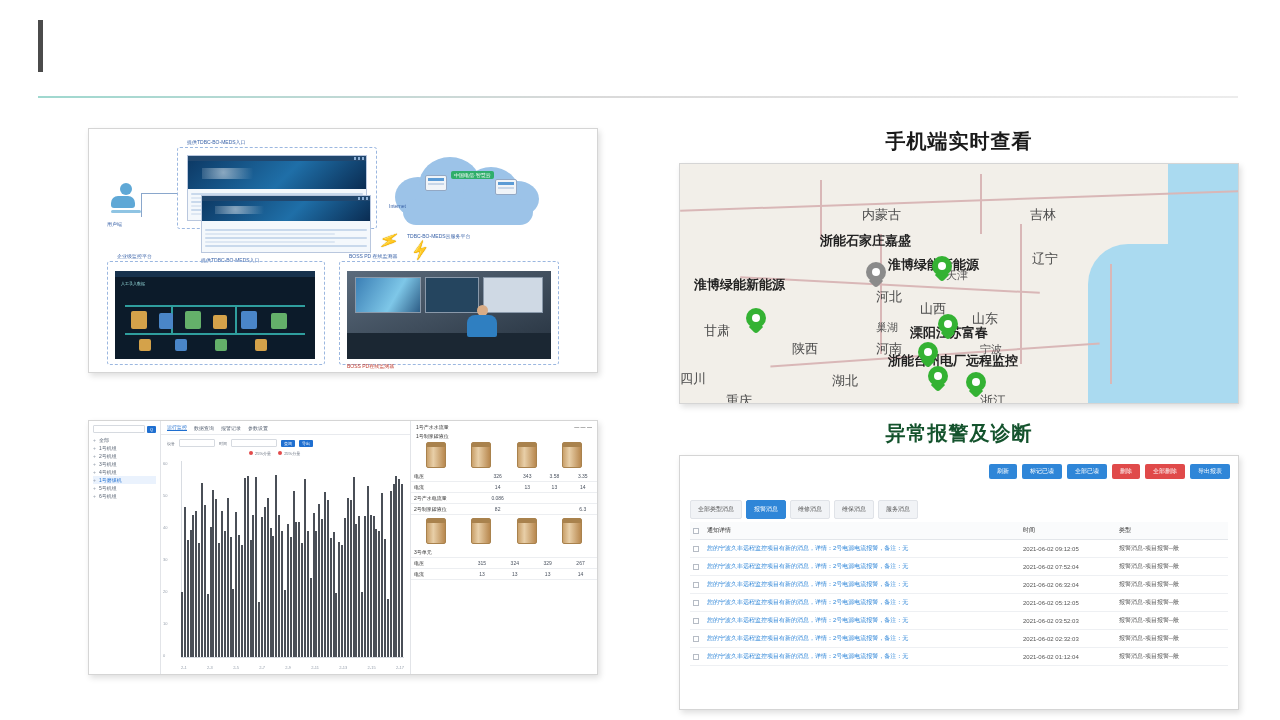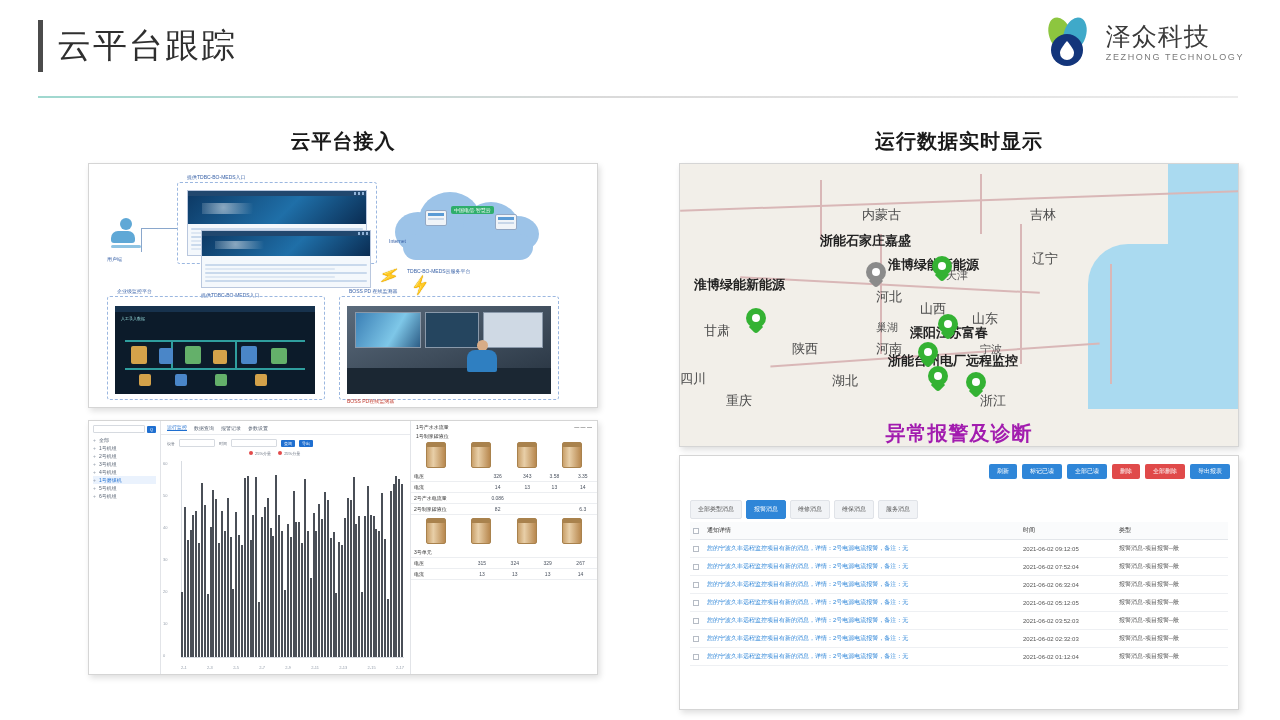--- a/index.html
+++ b/index.html
@@ -33,34 +33,34 @@
   .logo-text { line-height: 1.1; }
   .logo-cn { font-size: 25px; color: #3a3a3a; letter-spacing: 1px; }
   .logo-en { font-size: 9px; color: #7a7a7a; letter-spacing: 1.6px; margin-top: 3px; }
 
   
   .panel { position: absolute; }
   .panel-title {
     text-align: center; font-size: 20px; font-weight: bold; color: #1a1a1a;
     margin-bottom: 8px; letter-spacing: 1px;
   }
-  .panel-title.alarm { color: #a21caf; }
+  .panel-title.alarm { color: #14532d; }
   .frame {
     border: 1px solid #d5d5d5; background: #fff; overflow: hidden; position: relative;
     box-shadow: 2px 3px 6px rgba(0,0,0,0.13);
   }
 
   
   #p-cloud   { left: 88px;  top: 128px; width: 510px; }
   #p-mobile  { left: 679px; top: 128px; width: 560px; }
   #p-data    { left: 88px;  top: 420px; width: 510px; }
   #p-alarm   { left: 679px; top: 420px; width: 560px; }
 
   #p-cloud .frame  { height: 245px; }
-  #p-mobile .frame { height: 284px; }
+  #p-mobile .frame { height: 241px; }
   #p-data .frame   { height: 255px; }
   #p-alarm .frame  { height: 255px; }
 
   
   .cloud-canvas { position: absolute; inset: 0; background: #ffffff; }
   .dash-box { position: absolute; border: 1px dashed #9bb7e0; border-radius: 3px; }
   .dash-box .bx-label {
     position: absolute; top: -9px; left: 6px; background:#fff; padding:0 3px;
     font-size: 5px; color:#3a63a8;
   }
@@ -191,41 +191,25 @@
   .atable td.t-time, .atable td.t-type { color:#555; }
   .chk { display:inline-block; width:6px;height:6px;border:1px solid #b6bcc5; background:#fff; vertical-align:middle;}
 </style>
 </head>
 <body>
 
 <div class="slide">
 
   <div class="title-wrap">
     <div class="title-bar"></div>
-    <div class="slide-title">云平台跟踪</div>
   </div>
   <div class="header-rule"></div>
 
-  <div class="logo">
-    <div class="logo-mark">
-      <svg width="58" height="58" viewBox="0 0 58 58">
-        <ellipse cx="22" cy="20" rx="11" ry="17" fill="#8dc63f" transform="rotate(-18 22 20)"></ellipse>
-        <ellipse cx="37" cy="20" rx="11" ry="17" fill="#3fa9c9" transform="rotate(18 37 20)"></ellipse>
-        <circle cx="29" cy="36" r="16" fill="#13357b"></circle>
-        <path d="M29 27 c5 6 7 9 7 12 a7 7 0 0 1 -14 0 c0 -3 2 -6 7 -12 z" fill="#ffffff"></path>
-      </svg>
-    </div>
-    <div class="logo-text">
-      <div class="logo-cn">泽众科技</div>
-      <div class="logo-en">ZEZHONG TECHNOLOGY</div>
-    </div>
-  </div>
 
   <div class="panel" id="p-cloud">
-    <div class="panel-title">云平台接入</div>
     <div class="frame">
       <div class="cloud-canvas">
 
         <div class="person" style="left:22px; top:54px;">
           <div class="head"></div>
             <div class="body"></div>
             <div class="base"></div>
         </div>
         <div class="lbl" style="left:18px; top:92px;">用户端</div>
 
@@ -315,21 +299,21 @@
             <div class="h" style="margin-left:10px;"></div>
               <div class="b"></div>
           </div>
         </div>
         <div class="lbl red" style="left:258px; top:234px;">BOSS PD在线监测器</div>
       </div>
     </div>
   </div>
 
   <div class="panel" id="p-mobile">
-    <div class="panel-title">运行数据实时显示</div>
+    <div class="panel-title">手机端实时查看</div>
     <div class="frame">
       <div class="map-canvas">
 
         <div class="sea" style="right:0; top:80px; width:150px; height:165px; border-radius:40px 0 0 0;"></div>
         <div class="sea" style="right:0; top:0; width:70px; height:90px;"></div>
 
         <div class="prov-line" style="left:0; top:36px; width:560px; height:1.5px; transform:rotate(-2deg);"></div>
         <div class="prov-line" style="left:140px; top:16px; width:1.5px; height:60px;"></div>
         <div class="prov-line" style="left:300px; top:10px; width:1.5px; height:60px;"></div>
         <div class="prov-line" style="left:60px; top:120px; width:300px; height:1.5px; transform:rotate(3deg);"></div>

